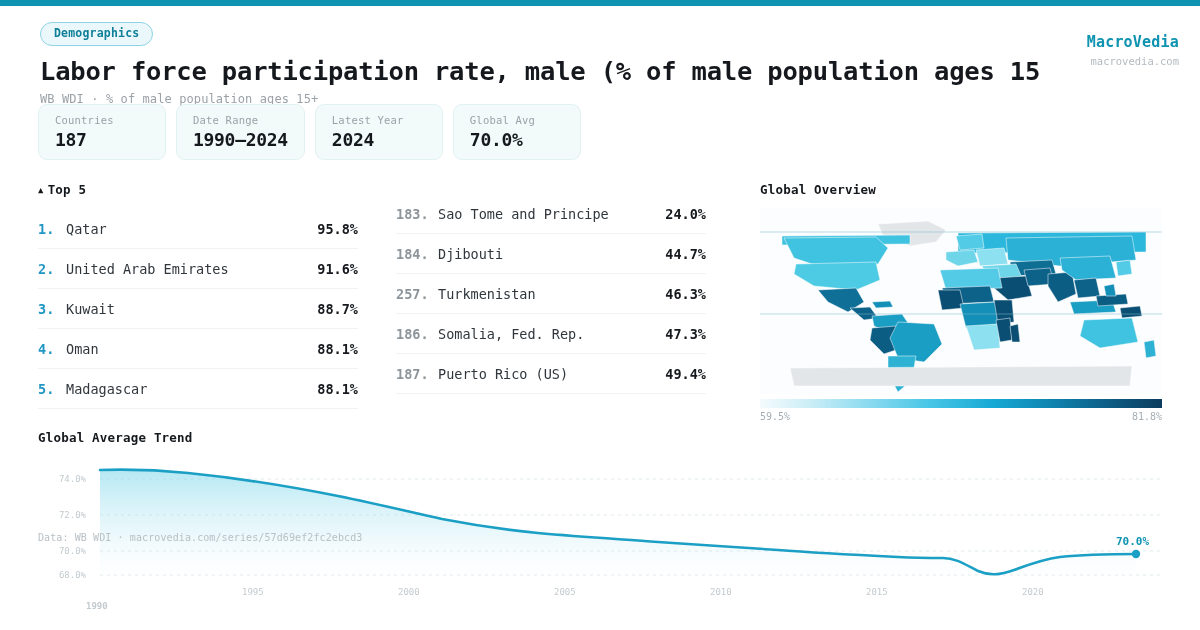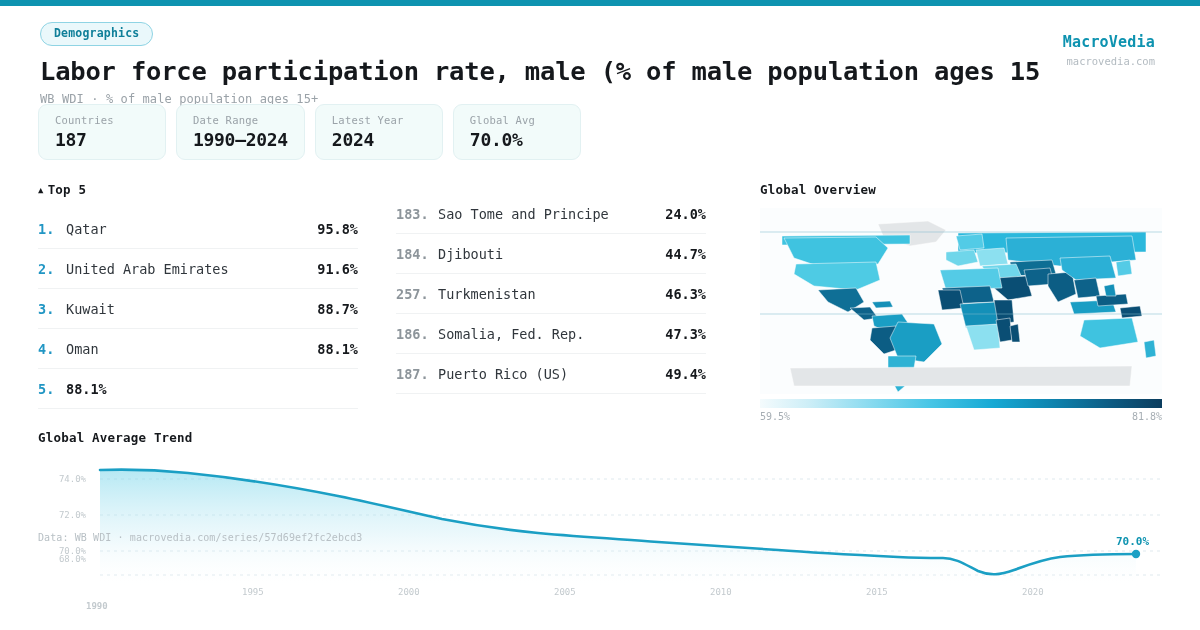--- a/index.html
+++ b/index.html
@@ -42,21 +42,21 @@
     line-height: 1.15;
   }
   .subtitle {
     margin-top: 6px;
     font-size: 12px;
     color: #9aa2a8;
     letter-spacing: .1px;
   }
 
   
-  .brand { position: absolute; right: 45px; top: 33px; text-align: right; }
+  .brand { position: absolute; right: 21px; top: 33px; text-align: right; }
   .brand-name { font-size: 15px; font-weight: bold; color: #0e93b0; letter-spacing: .2px; }
   .brand-url { margin-top: 4px; font-size: 10.5px; color: #b3bbc1; }
 
   
   .stats { position: absolute; left: 38px; top: 104px; display: flex; gap: 10px; }
   .stat-card {
     background: #f2fbfa;
     border: 1px solid #e2f1f2;
     border-radius: 9px;
     height: 56px;
@@ -184,20 +184,21 @@
         <span class="rank-name">Kuwait</span>
         <span class="rank-val">88.7%</span>
       </div>
       <div class="rank-row">
         <span class="rank-no">4.</span>
         <span class="rank-name">Oman</span>
         <span class="rank-val">88.1%</span>
       </div>
       <div class="rank-row">
         <span class="rank-no">5.</span>
+        <span class="rank-name">Madagascar</span>
         <span class="rank-val">88.1%</span>
       </div>
     </div>
   </div>
 
   <div class="rank-col" id="bot-col">
     <div class="rank-list">
       <div class="rank-row">
         <span class="rank-no">183.</span>
         <span class="rank-name">Sao Tome and Principe</span>
@@ -353,21 +354,21 @@
                  C780,96 820,98 860,100 C880,101 895,101 905,101
                  C918,101 928,108 940,114 C952,119 962,118 976,113
                  C992,107 1006,102 1022,100 C1050,97 1080,97 1098,97" fill="none" stroke="#1b9fc4" stroke-width="2.6" stroke-linecap="round" stroke-linejoin="round"></path>
 
         <circle cx="1098" cy="97" r="4.2" fill="#1b9fc4"></circle>
       </svg>
 
       <div class="ylab" style="left:4px;  top:17px;">74.0%</div>
       <div class="ylab" style="left:4px;  top:53px;">72.0%</div>
       <div class="ylab" style="left:4px;  top:89px;">70.0%</div>
-      <div class="ylab" style="left:4px;  top:97px;">68.0%</div>
+      <div class="ylab" style="left:4px;  top:113px;">68.0%</div>
 
       <div class="xlab" style="left:48px;   top:144px;font-weight:bold;">1990</div>
       <div class="xlab" style="left:204px;  top:130px;">1995</div>
       <div class="xlab" style="left:360px;  top:130px;">2000</div>
       <div class="xlab" style="left:516px;  top:130px;">2005</div>
       <div class="xlab" style="left:672px;  top:130px;">2010</div>
       <div class="xlab" style="left:828px;  top:130px;">2015</div>
       <div class="xlab" style="left:984px;  top:130px;">2020</div>
 
       <div class="endlabel" style="left:1078px; top:78px;">70.0%</div>

